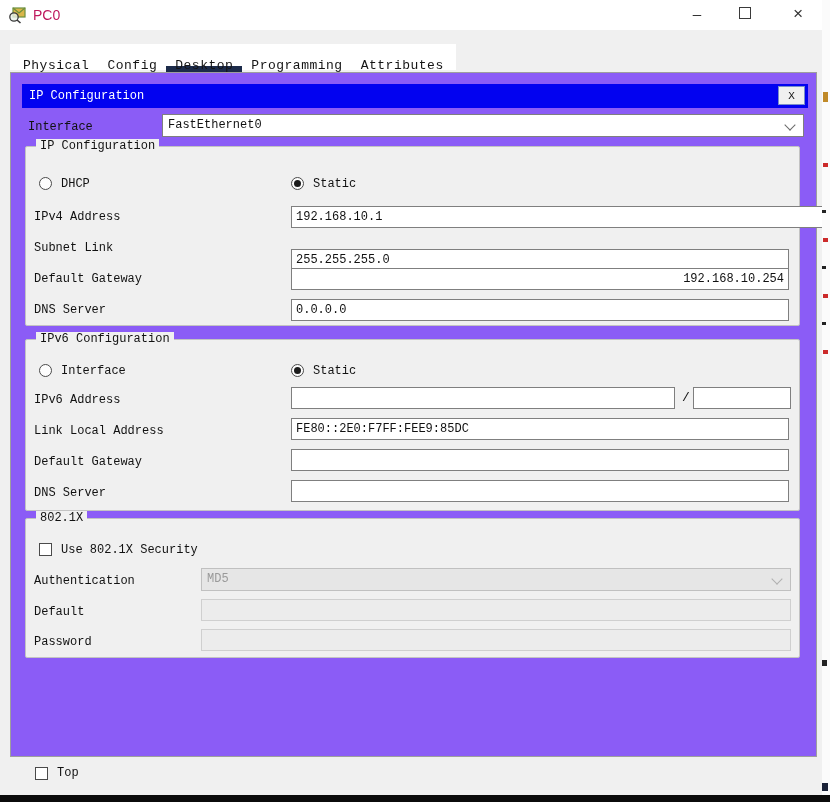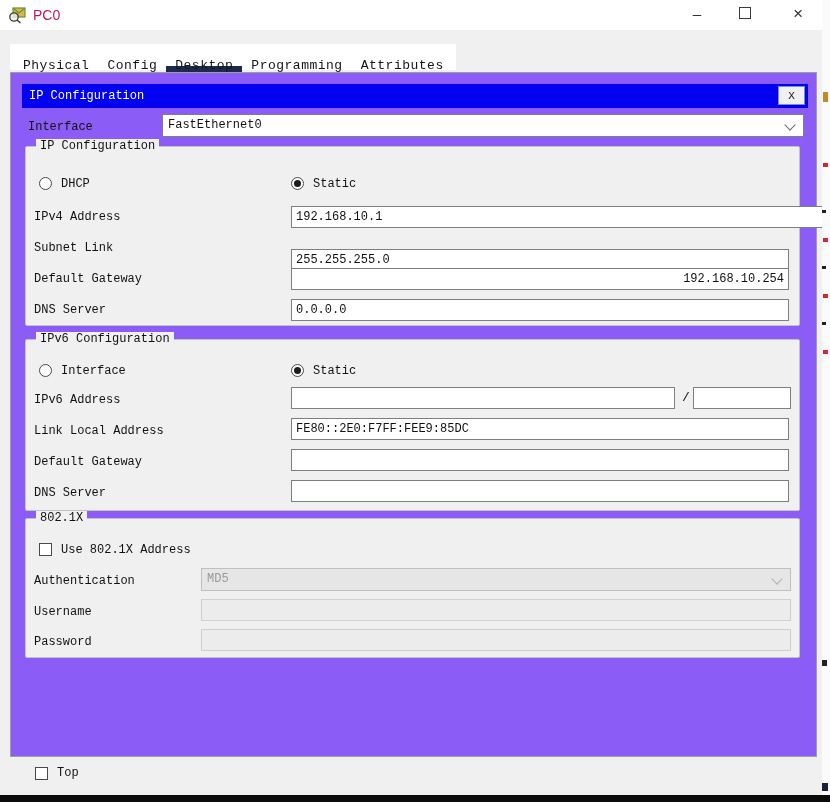--- a/index.html
+++ b/index.html
@@ -141,28 +141,28 @@
         <span class="flabel" style="left:8px;top:115px;">Default Gateway</span>
         <input class="tinput" style="left: 265px; top: 109px; width: 498px;" value="">
         <span class="flabel" style="left:8px;top:146px;">DNS Server</span>
         <input class="tinput" style="left: 265px; top: 140px; width: 498px;" value="">
       </div>
 
       <div class="gbox gb-dot1x">
         <span class="legend">802.1X</span>
         <div class="radio-row" style="left:13px;top:23px;">
           <span class="cb"></span>
-          <span>Use 802.1X Address</span>
+          <span>Use 802.1X Security</span>
         </div>
         <span class="flabel" style="left:8px;top:55px;">Authentication</span>
         <div class="combo dis" style="left:175px;top:49px;width:590px;height:23px;">
           <span>MD5</span>
           <span class="chev"></span>
         </div>
-        <span class="flabel" style="left:8px;top:86px;">Username</span>
+        <span class="flabel" style="left:8px;top:86px;">Default</span>
         <input class="tinput dis" style="left: 175px; top: 80px; width: 590px;" value="">
         <span class="flabel" style="left:8px;top:116px;">Password</span>
         <input class="tinput dis" style="left: 175px; top: 110px; width: 590px;" value="">
       </div>
 
     </div>
 
     <div class="toprow">
       <span class="cb"></span>
       <span>Top</span>

